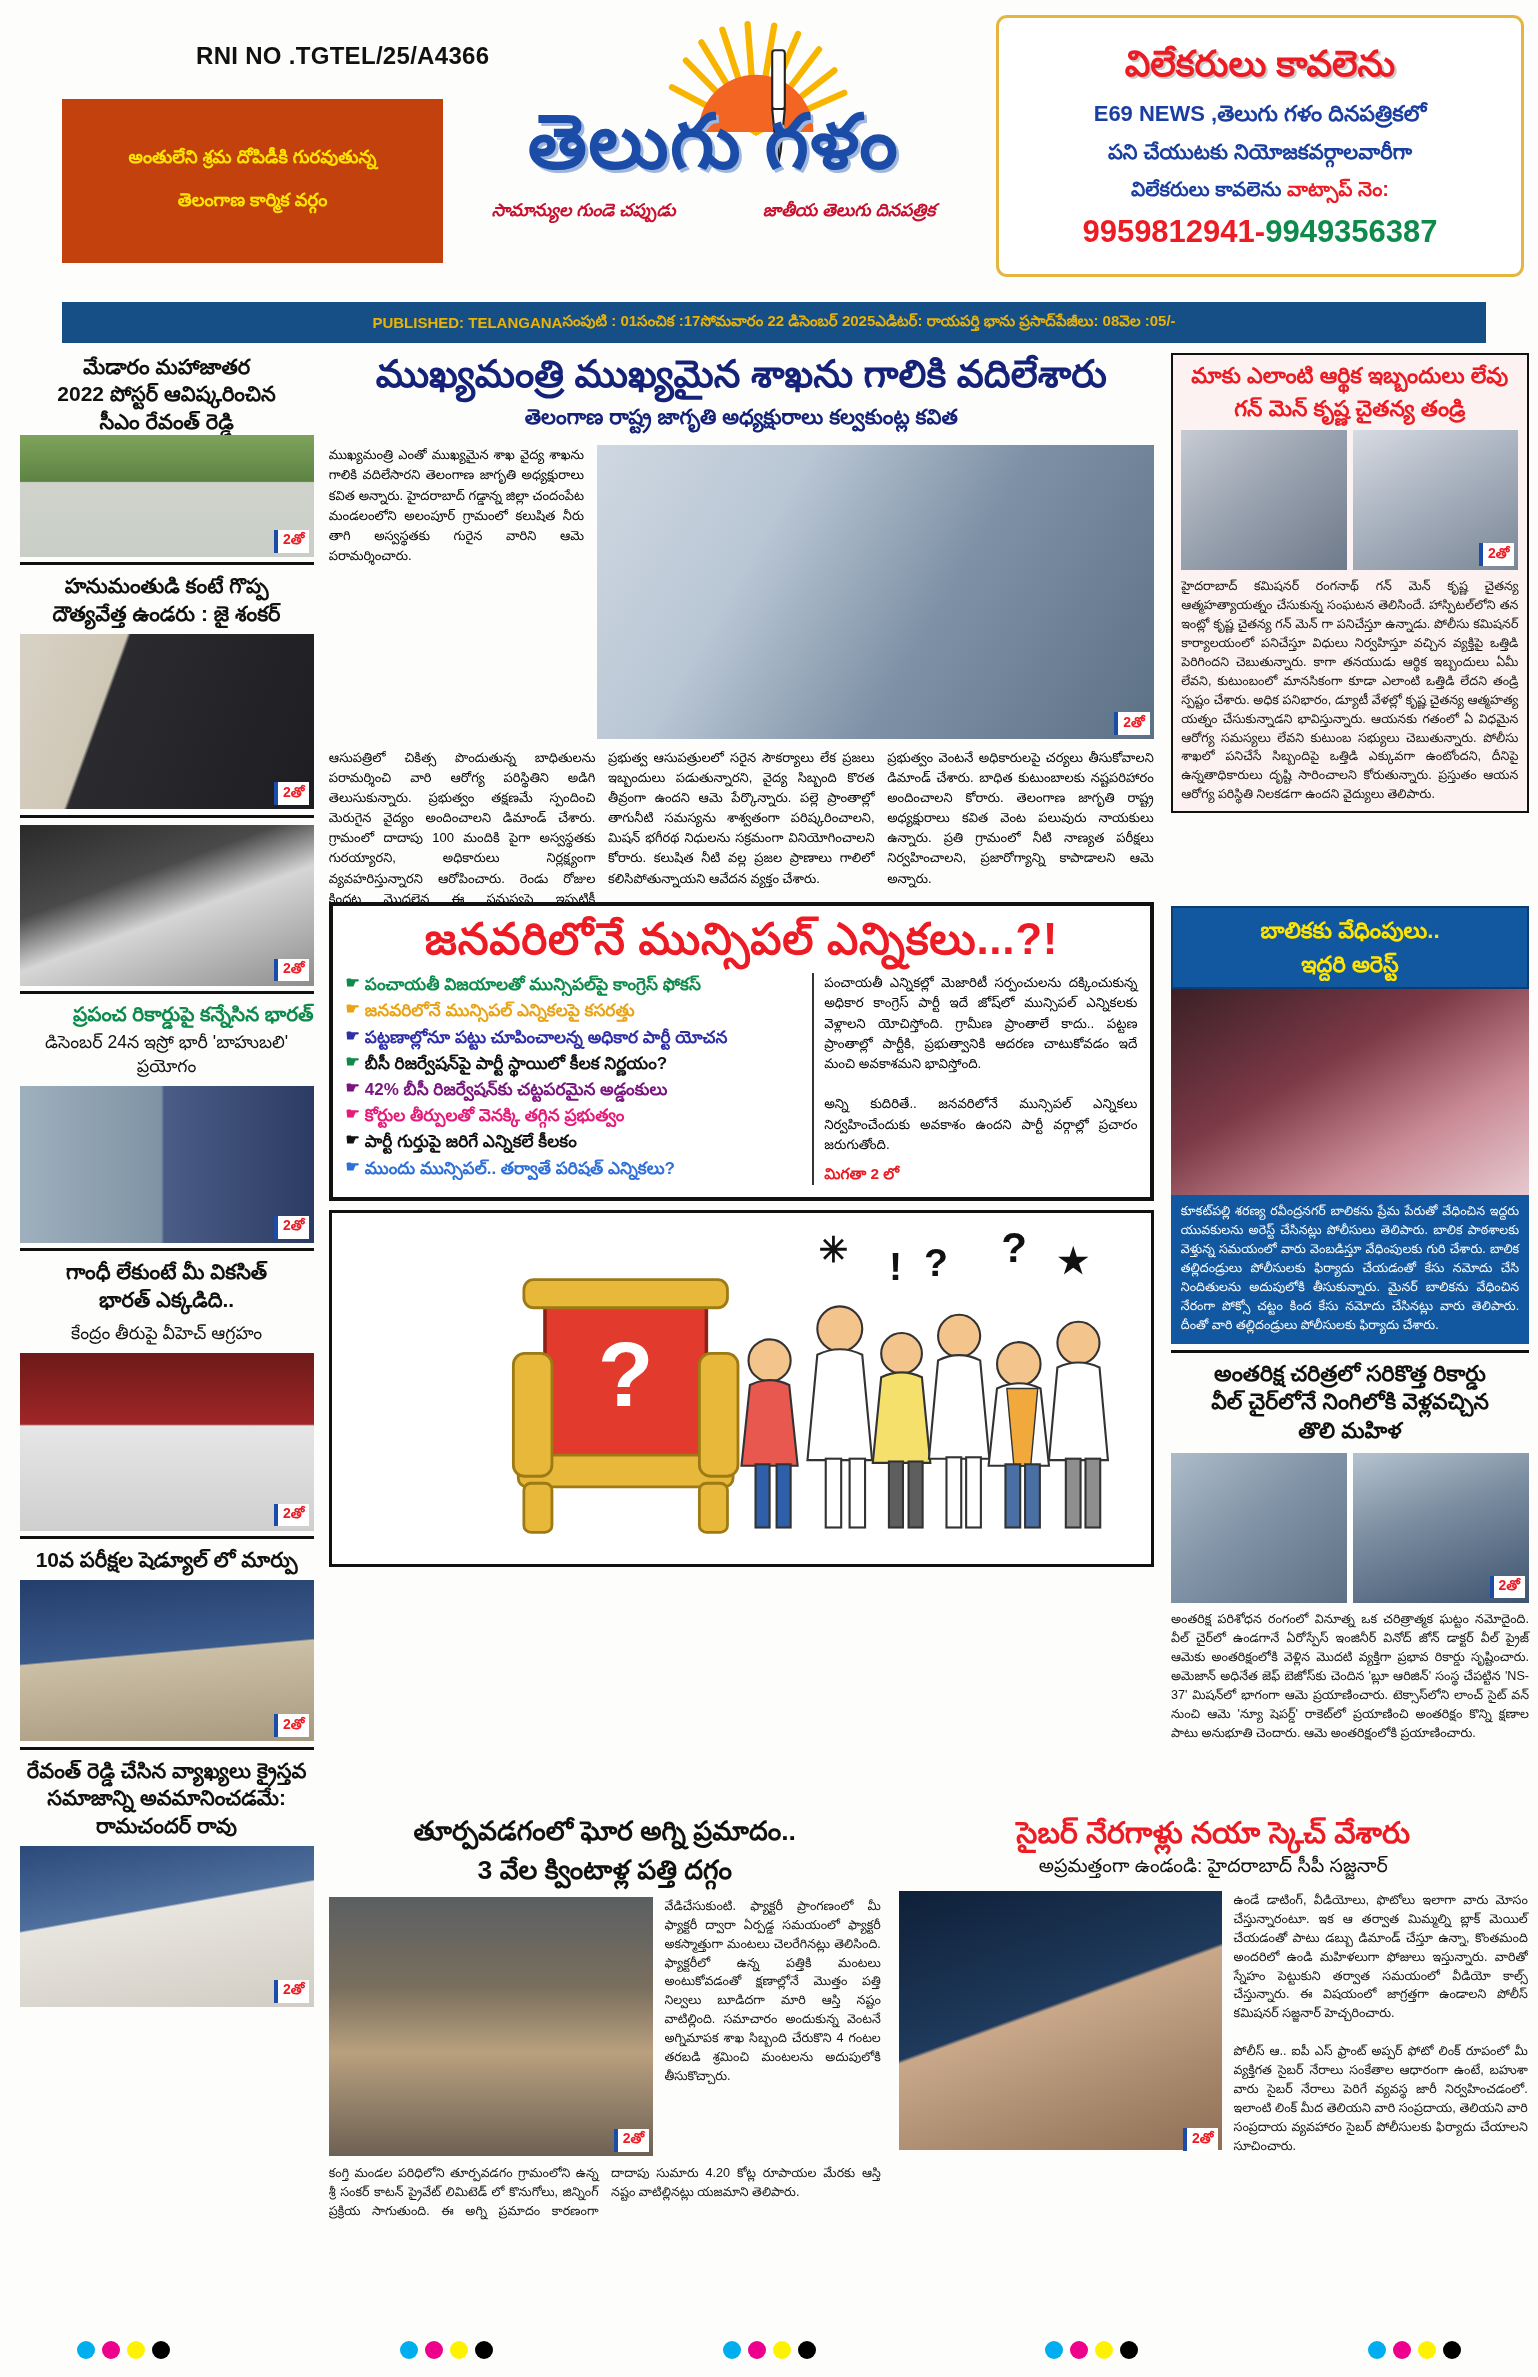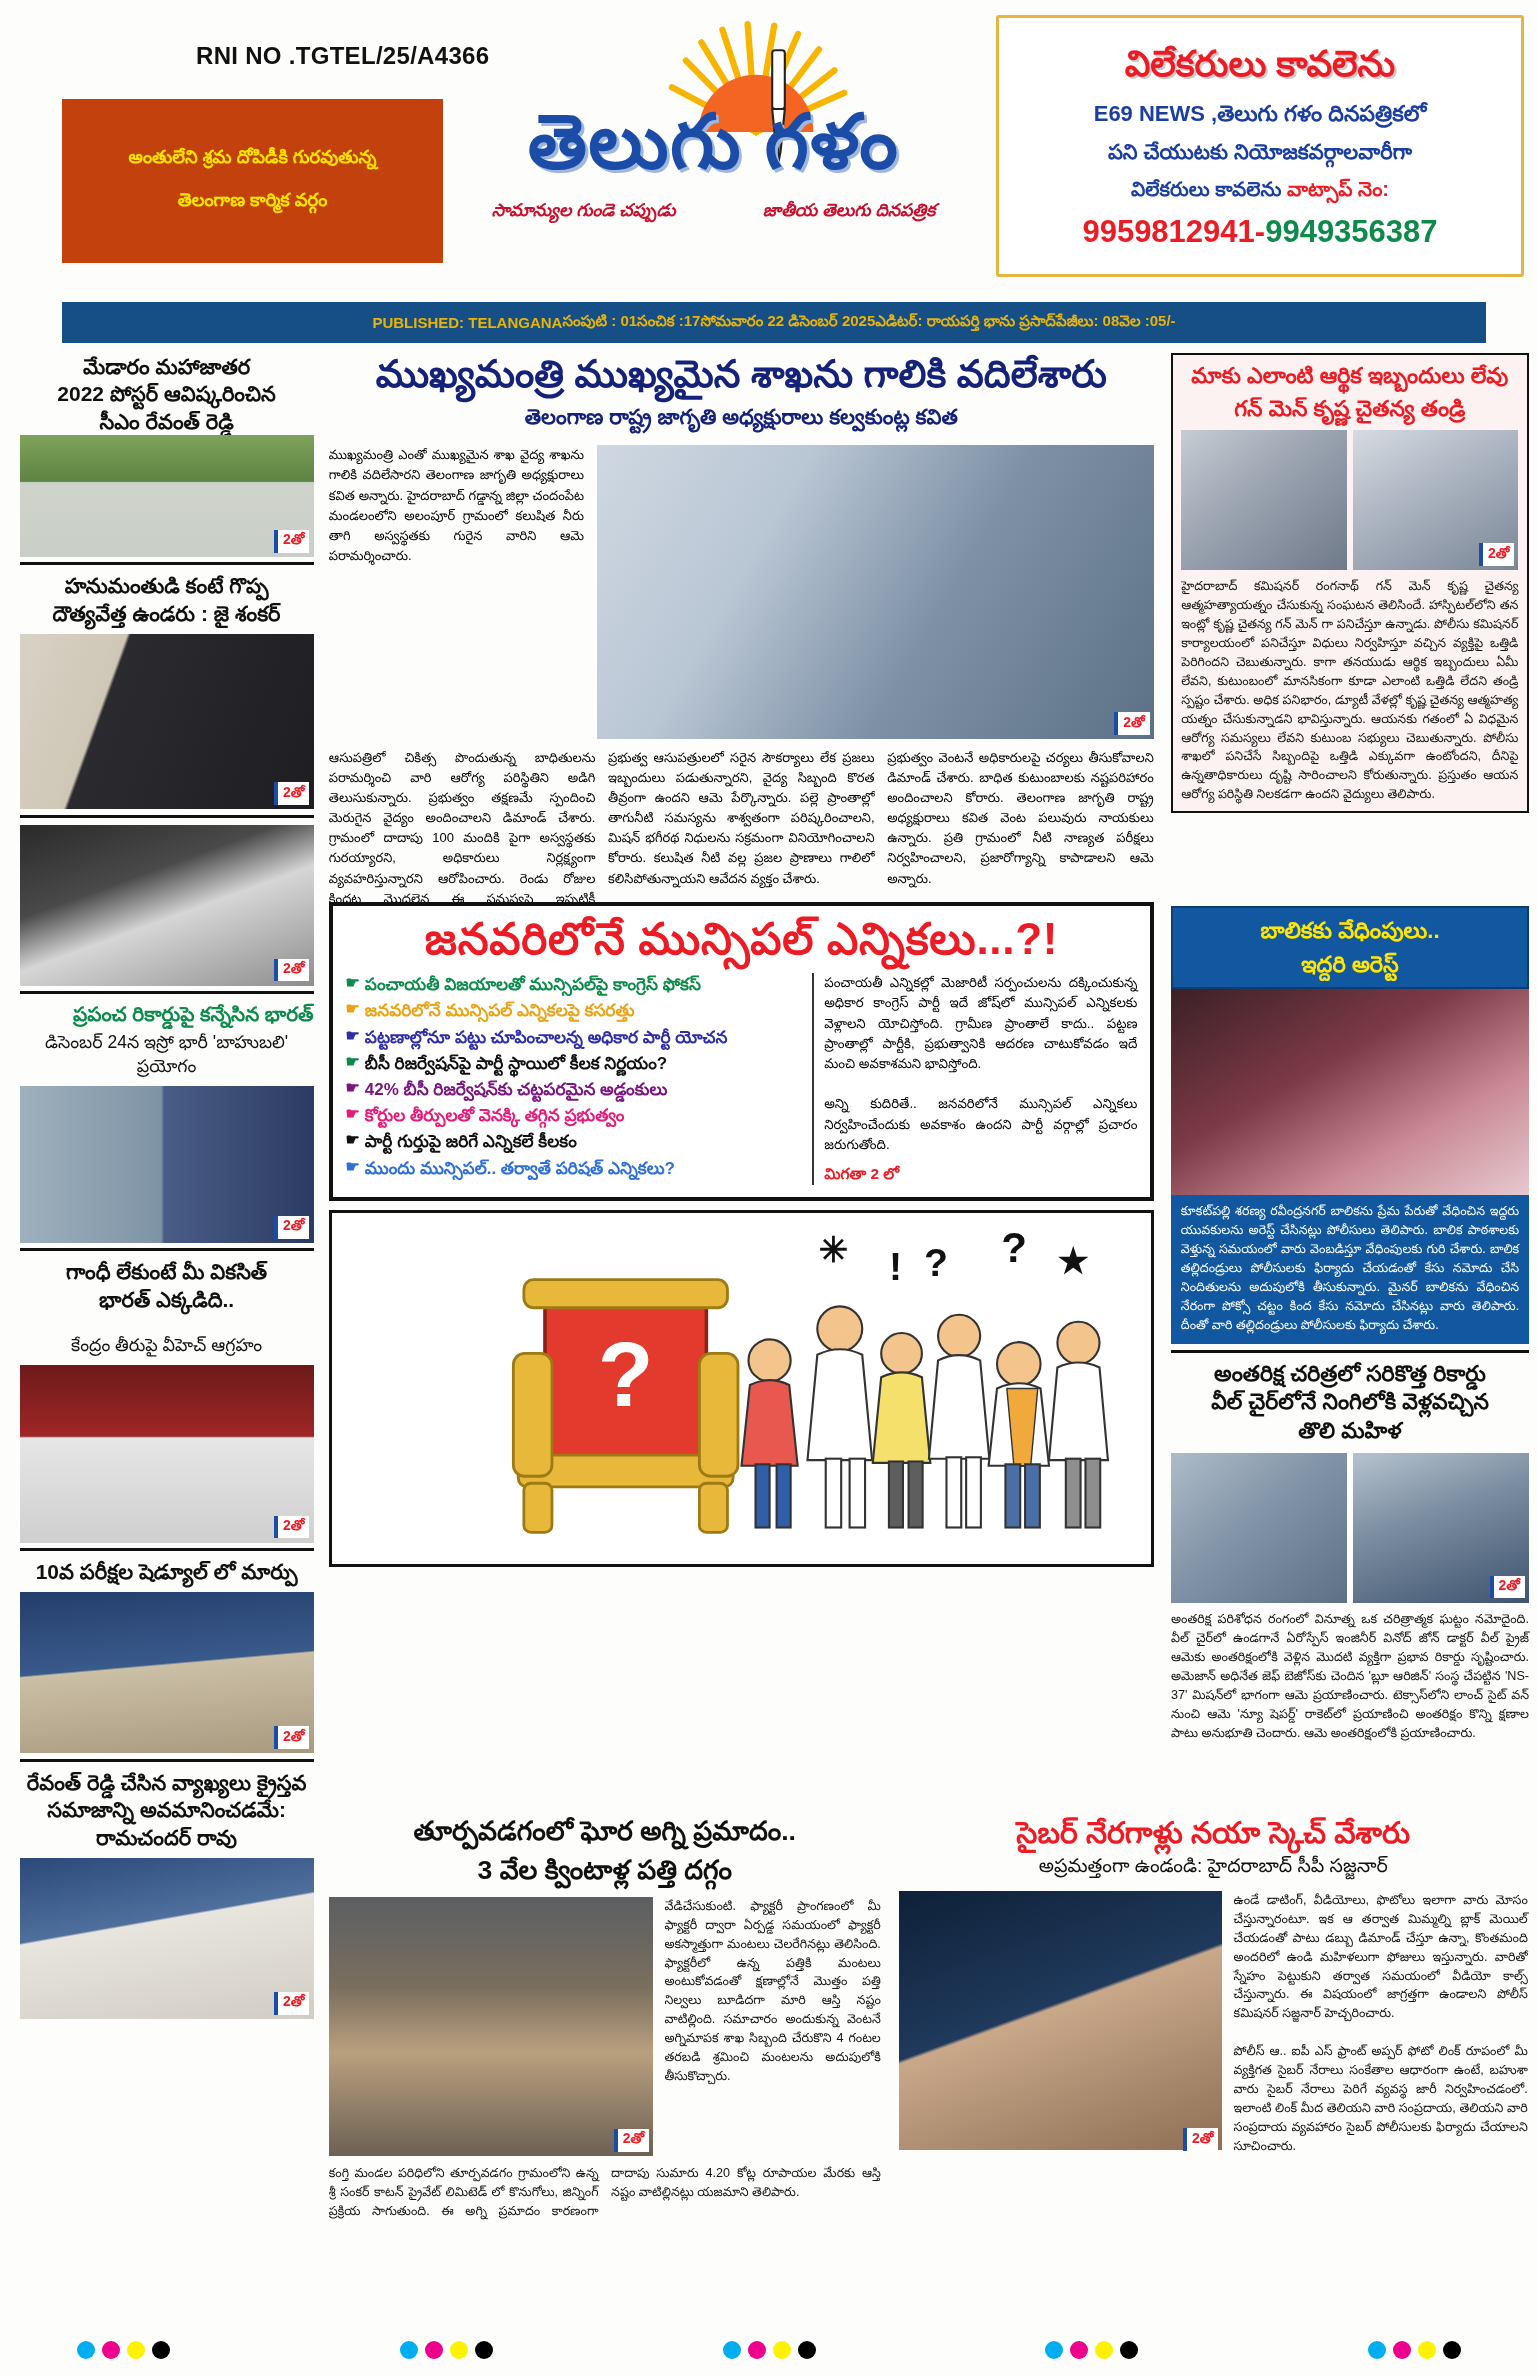--- a/index.html
+++ b/index.html
@@ -43,21 +43,21 @@
   .logo-sub {
     position: absolute; left: 0; top: 180px; width: 531px;
     text-align: center; display: flex; justify-content: space-around;
     font-size: 17.5px; color: #C8102E; font-weight: bold; font-style: italic;
   }
   .pen { position: absolute; left: 306px; top: 26.6px; width: 49px; height: 126px; }
 
   .ad-box {
     position: absolute; right: 14px; top: 15.4px;
     width: 528px; height: 262px;
-    border: 3.5px solid #E5B53F; border-radius: 3px;
+    border: 3.5px solid #E5B53F; border-radius: 11px;
     background: #fff;
     display: flex; flex-direction: column; align-items: center;
     justify-content: center; gap: 8.4px; padding: 7px 12.6px;
   }
   .ad-l1 { font-size: 36px; font-weight: bold; color: #ED1C24; text-shadow: 2.1px 2.1px 0 #ccc; }
   .ad-l2 { font-size: 22px; font-weight: bold; color: #1B3FA0; }
   .ad-l3 { font-size: 21px; font-weight: bold; color: #1B3FA0; }
   .ad-l4 { font-size: 20px; font-weight: bold; color: #1B3FA0; }
   .ad-l4 .red { color: #ED1C24; }
   .ad-phone { font-size: 31px; font-weight: bold; }
@@ -302,21 +302,21 @@
           <div class="ph ph-isro"></div>
           <span class="badge">2తో</span>
         </div>
       </div>
 
       <div class="rule"></div>
 
       <div>
         <div class="hl-blk" style="white-space:pre-line">గాంధీ లేకుంటే మీ వికసిత్
 భారత్ ఎక్కడిది..</div>
-        <div class="hl-sub" style="margin-top:21px">కేంద్రం తీరుపై వీహెచ్ ఆగ్రహం</div>
+        <div class="hl-sub" style="margin-top:9px">కేంద్రం తీరుపై వీహెచ్ ఆగ్రహం</div>
         <div class="photo" style="margin-top:7px">
           <div class="ph ph-vh"></div>
           <span class="badge">2తో</span>
         </div>
       </div>
 
       <div class="rule"></div>
 
       <div>
         <div class="hl-blk">10వ పరీక్షల షెడ్యూల్ లో మార్పు</div>

